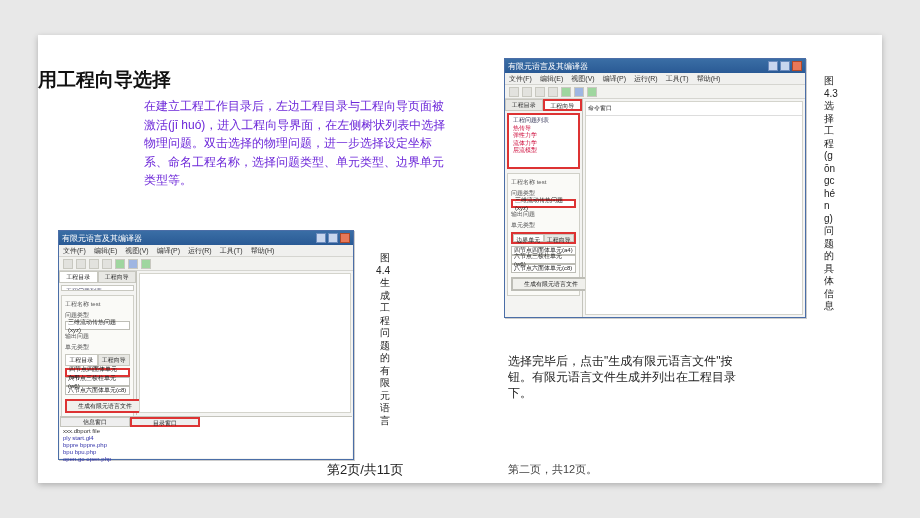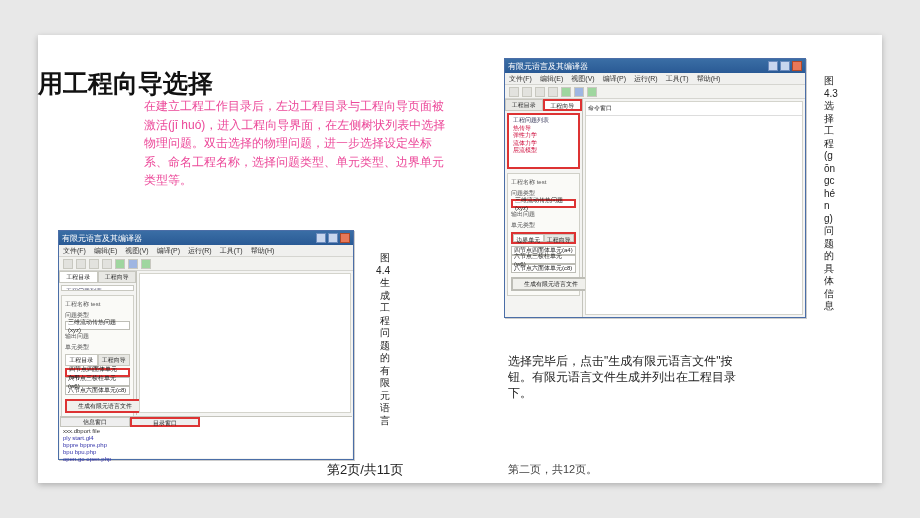--- a/index.html
+++ b/index.html
@@ -19,34 +19,34 @@
     top: 35px;
     width: 844px;
     height: 448px;
     background: #fff;
     box-shadow: 0 2px 6px rgba(0,0,0,0.25);
   }
   .title {
     position: absolute;
     left: 0px;
     top: 32px;
-    font-size: 25px;
+    font-size: 19px;
     font-weight: bold;
     color: #111;
     line-height: 1.35;
     width: 200px;
   }
   .body-text {
     position: absolute;
     left: 106px;
     top: 62px;
     width: 310px;
     font-size: 12px;
     line-height: 1.55;
-    color: #ec4899;
+    color: #6d28d9;
   }
   .cap-right {
     position: absolute;
     left: 786px;
     top: 40px;
     width: 14px;
     font-size: 10px;
     line-height: 1.25;
     word-break: break-all;
   }

